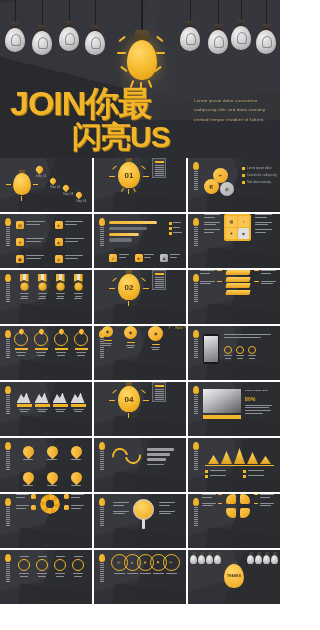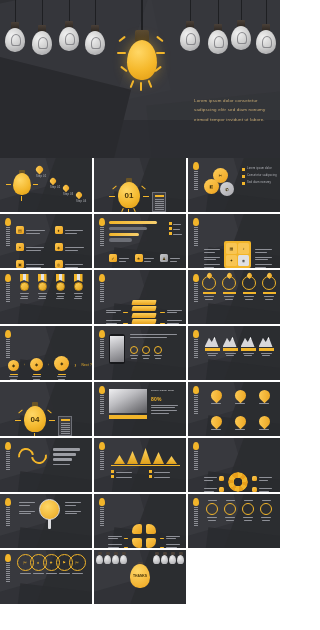--- a/index.html
+++ b/index.html
@@ -164,21 +164,21 @@
   .cyc .q3 { right:0; bottom:0; border-radius:2px 2px 7px 2px; }
   .cyc .q4 { left:0; bottom:0; border-radius:2px 2px 2px 7px; }
 
   .gear { width:20px; height:20px; border-radius:50%;
           background:conic-gradient(#f2b52a 0 8%, #e8a01b 8% 16%, #f2b52a 16% 24%,
            #e8a01b 24% 32%, #f2b52a 32% 40%, #e8a01b 40% 48%, #f2b52a 48% 56%,
            #e8a01b 56% 64%, #f2b52a 64% 72%, #e8a01b 72% 80%, #f2b52a 80% 88%, #e8a01b 88% 100%);
           -webkit-mask: radial-gradient(circle, transparent 30%, #000 31%);
           mask: radial-gradient(circle, transparent 30%, #000 31%); }
 
-  .rowflex { display:flex; align-items:flex-end; }
+  .rowflex { display:flex; align-items:flex-start; }
   .colflex { display:flex; flex-direction:column; }
 
   
   .endbulb { position:relative; width:26px; height:30px; }
   .endbulb .eg { position:absolute; left:3px; top:2px; width:20px; height:24px;
       background:radial-gradient(circle at 38% 30%,#ffd766,#eda41e);
       border-radius:50% 50% 46% 46% / 56% 56% 44% 44%;
       display:flex; align-items:center; justify-content:center;
       font-size:3.4px; font-weight:bold; color:#4a3608; }
   .minibulb { width:7px; height:9px; border-radius:50% 50% 45% 45% / 60% 60% 40% 40%;
@@ -247,20 +247,24 @@
       <div class="ray" style="right:2px; top:52px; width:9px; height:1.6px;"></div>
       <div class="ray" style="left:3px; top:38px; width:8px; height:1.6px; transform:rotate(-38deg);"></div>
       <div class="ray" style="right:3px; top:38px; width:8px; height:1.6px; transform:rotate(38deg);"></div>
       <div class="ray" style="left:5px; top:68px; width:8px; height:1.6px; transform:rotate(38deg);"></div>
       <div class="ray" style="right:5px; top:68px; width:8px; height:1.6px; transform:rotate(-38deg);"></div>
       <div class="ray" style="left:25px; top:82px; width:1.6px; height:9px;"></div>
       <div class="ray" style="left:16px; top:80px; width:1.6px; height:8px; transform:rotate(22deg);"></div>
       <div class="ray" style="left:34px; top:80px; width:1.6px; height:8px; transform:rotate(-22deg);"></div>
     </div>
 
+    <div class="hero-title">
+      <div class="line1">JOIN你最</div>
+      <div class="line2">闪亮US</div>
+    </div>
     <div class="hero-sub">Lorem ipsum dolor consetetur sadipscing elitr sed diam nonumy eirmod tempor invidunt ut labore.</div>
   </div>
 
   <div class="grid">
 
     <div class="cell">
       <div class="bg1"></div>
         <div class="bg2"></div>
         <div class="bg3"></div>
       <div class="content">
@@ -545,20 +549,45 @@
             <div class="disc"></div>
           <div class="lines" style="margin-top:2px;align-items:center;">
               <div class="ln" style="width:9px"></div>
               <div class="ln" style="width:7px"></div>
               <div class="ln" style="width:8px"></div>
             </div>
           </div>
       </div>
     </div>
 
+    <div class="cell">
+      <div class="bg1"></div>
+        <div class="bg2"></div>
+        <div class="bg3"></div>
+      <div class="content rowflex" style="justify-content:center;gap:8px;">
+        <div class="nbulb">
+          <div class="nb-c"></div>
+          <div class="nb-g">02</div>
+          <div class="nb-ray" style="left:-5px;top:18px;width:6px;height:1px;"></div>
+          <div class="nb-ray" style="right:-5px;top:18px;width:6px;height:1px;"></div>
+          <div class="nb-ray" style="left:-2px;top:9px;width:5px;height:1px;transform:rotate(-40deg);"></div>
+          <div class="nb-ray" style="right:-2px;top:9px;width:5px;height:1px;transform:rotate(40deg);"></div>
+          <div class="nb-ray" style="left:14px;top:31px;width:1px;height:5px;"></div>
+        </div>
+        <div class="doc">
+          <div class="dhead"></div>
+            <div class="dl"></div>
+            <div class="dl"></div>
+            <div class="dl"></div>
+            <div class="dl"></div>
+            <div class="dl"></div>
+            <div class="dl"></div>
+        </div>
+      </div>
+    </div>
 
     <div class="cell">
       <div class="bg1"></div>
         <div class="bg2"></div>
         <div class="bg3"></div>
       <div class="side">
           <div class="sb"></div>
           <div class="sbar"></div>
         </div>
       <div class="content rowflex" style="justify-content:center;gap:4px;padding-left:8px;">

